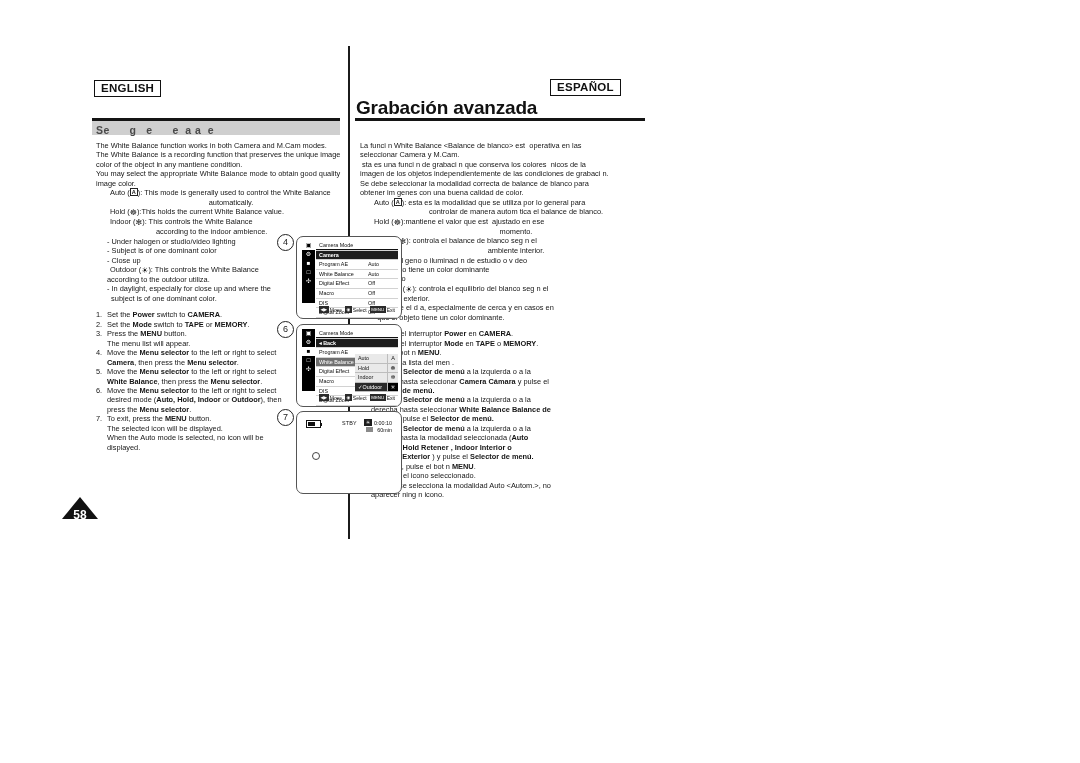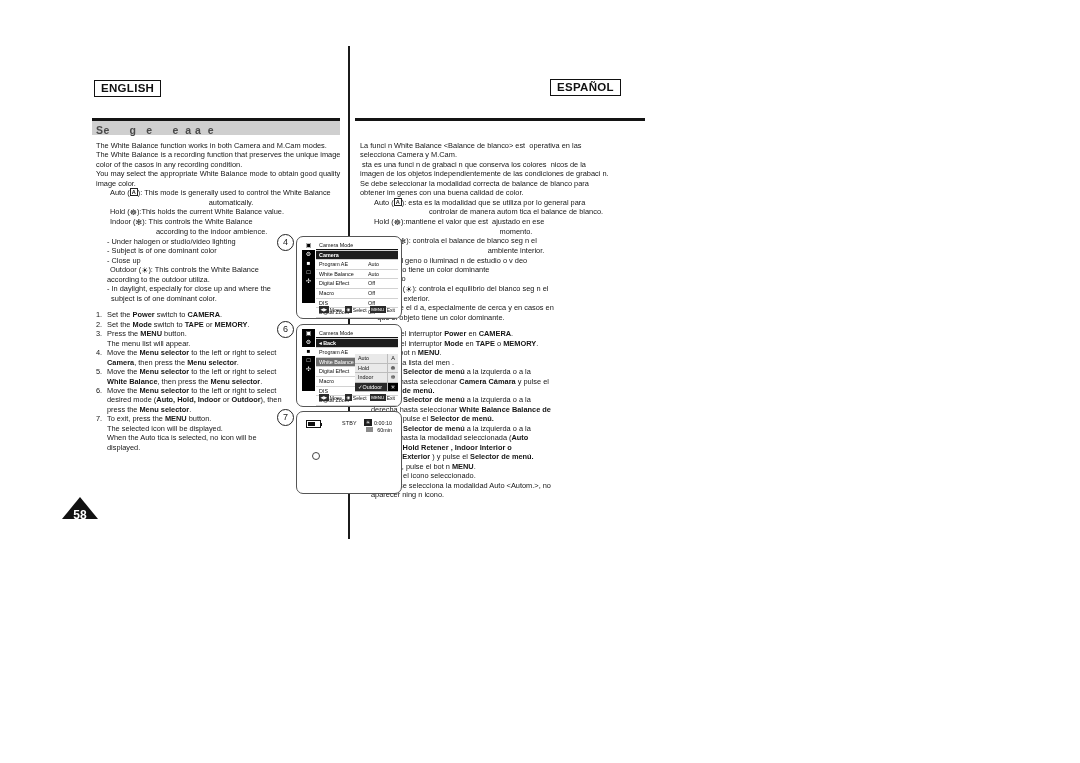--- a/index.html
+++ b/index.html
@@ -235,30 +235,31 @@
 </head>
 <body>
 
 <div class="page">
 
   <div class="center-rule"></div>
 
   <div class="lang-badge" id="badge-en">ENGLISH</div>
   <div class="lang-badge" id="badge-es">ESPAÑOL</div>
 
+  <div class="chapter-title" id="title-es">Grabación avanzada</div>
 
   <div class="title-rule" id="rule-en"></div>
   <div class="title-rule" id="rule-es"></div>
 
   <div class="section-bar" id="sec-en">Se      g   e      e  a a  e</div>
 
   <div class="col" id="col-en">
       <p>The White Balance function works in both Camera and M.Cam modes.</p>
       <p>The White Balance is a recording function that preserves the unique image</p>
-      <p>color of the casos in any recording condition.</p>
+      <p>color of the object in any mantiene condition.</p>
       <p>You may select the appropriate White Balance mode to obtain good quality</p>
       <p>image color.</p>
       <p class="ind5">Auto (<span class="ic">A</span>): This mode is generally used to control the White Balance</p>
       <p class="ind2">automatically.</p>
       <p class="ind5">Hold (<span class="ic-glyph">☸</span>):This holds the current White Balance value.</p>
       <p class="ind5">Indoor (<span class="ic-glyph">✻</span>): This controls the White Balance</p>
       <p class="ind4">according to the indoor ambience.</p>
       <p class="ind1">- Under halogen or studio/video lighting</p>
       <p class="ind1">- Subject is of one dominant color</p>
       <p class="ind1">- Close up</p>
@@ -314,31 +315,31 @@
       <div class="numrow">
         <span class="n">7.</span>
         <span class="t">To exit, press the <b>MENU</b> button.</span>
       </div>
       <div class="numrow">
         <span class="n"></span>
         <span class="t">    The selected icon will be displayed.</span>
       </div>
       <div class="numrow">
         <span class="n"></span>
-        <span class="t">    When the Auto tica is selected, no icon will be</span>
+        <span class="t">    When the Auto mode is selected, no icon will be</span>
       </div>
       <div class="numrow">
         <span class="n"></span>
         <span class="t">    displayed.</span>
       </div>
     </div>
 
   <div class="col" id="col-es">
       <p>La funci n White Balance &lt;Balance de blanco&gt; est  operativa en las</p>
-      <p>selecciona Camera y M.Cam.</p>
+      <p>seleccionar Camera y M.Cam.</p>
       <p> sta es una funci n de grabaci n que conserva los colores  nicos de la</p>
       <p>imagen de los objetos independientemente de las condiciones de grabaci n.</p>
       <p>Se debe seleccionar la modalidad correcta de balance de blanco para</p>
       <p>obtener im genes con una buena calidad de color.</p>
       <p class="ind5">Auto (<span class="ic">A</span>): esta es la modalidad que se utiliza por lo general para</p>
       <p class="ind2">controlar de manera autom tica el balance de blanco.</p>
       <p class="ind5">Hold (<span class="ic-glyph">☸</span>):mantiene el valor que est  ajustado en ese</p>
       <p class="ind2">momento.</p>
       <p class="ind5">Indoor (<span class="ic-glyph">✻</span>): controla el balance de blanco seg n el</p>
       <p class="ind2">ambiente interior.</p>

